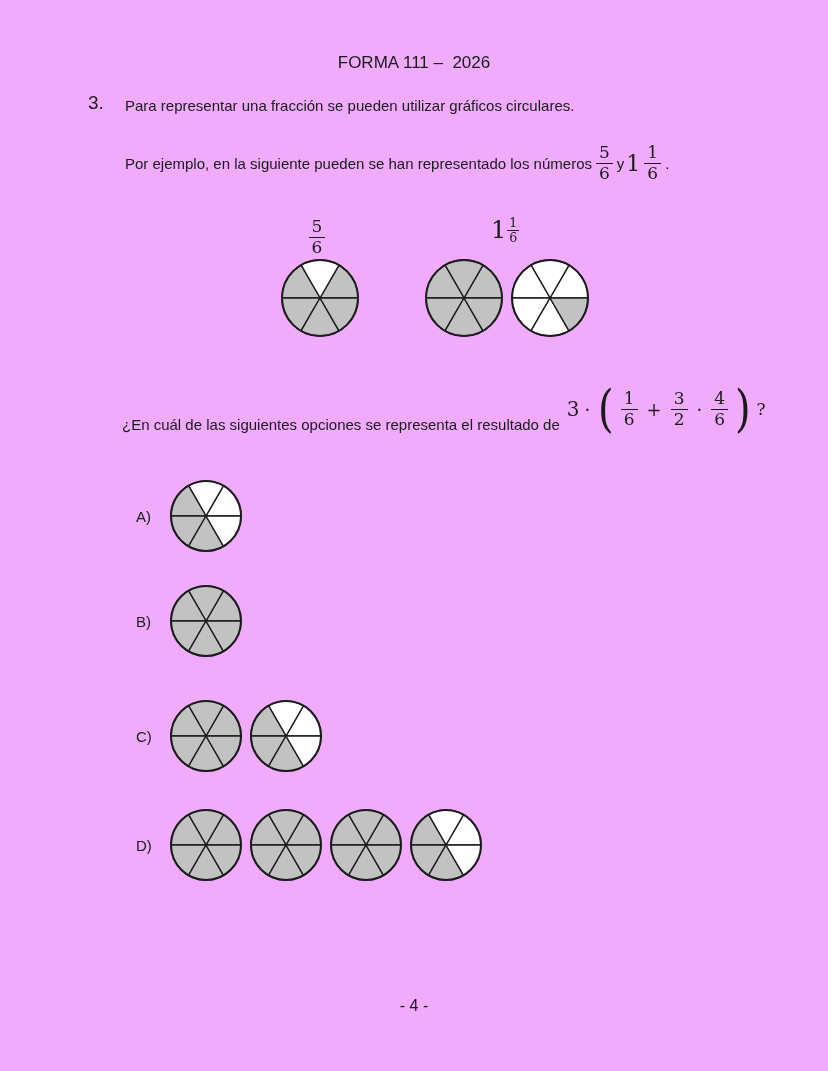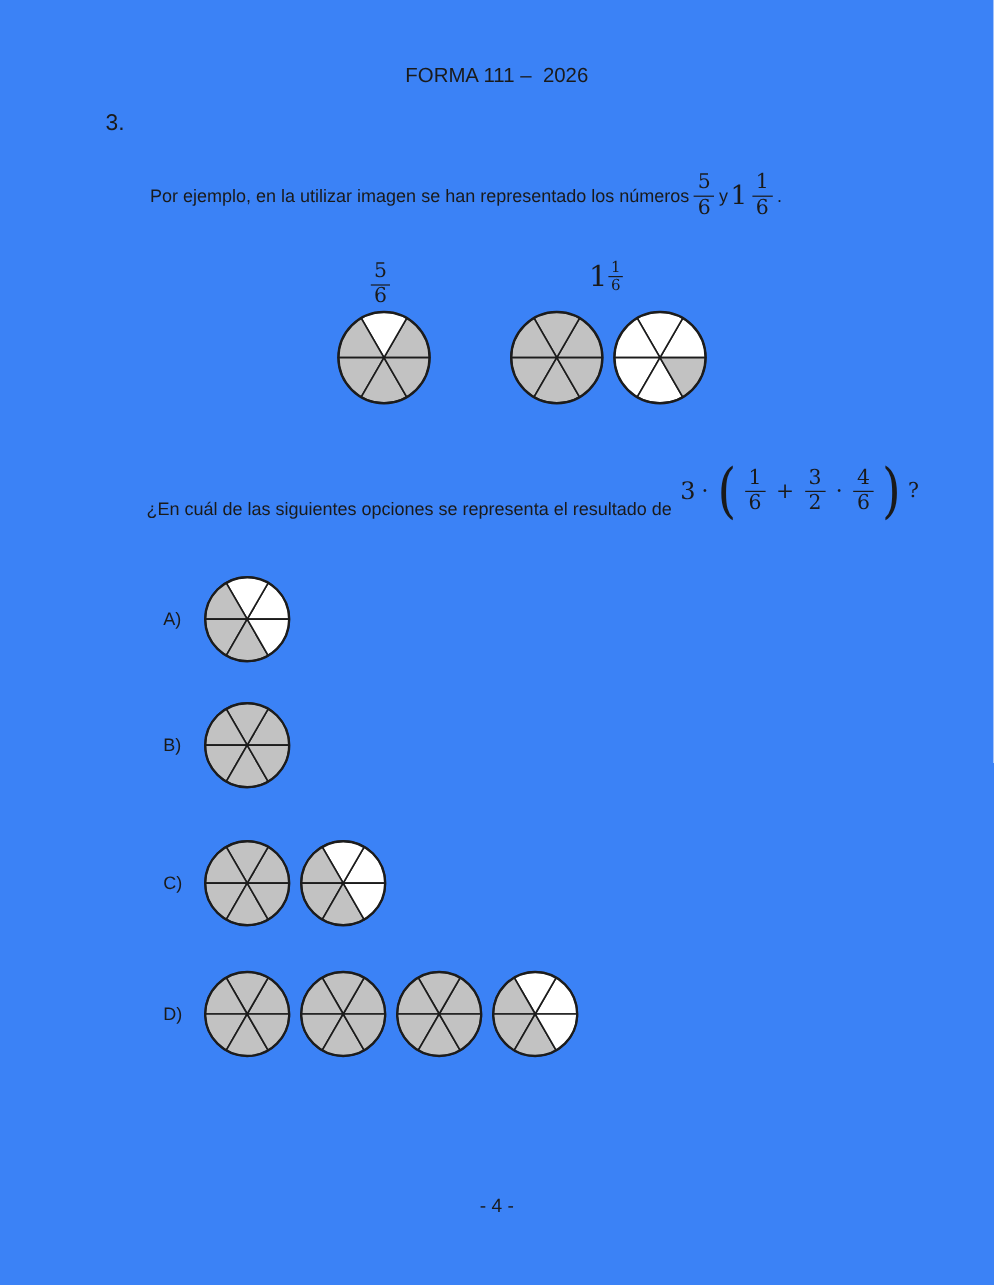--- a/index.html
+++ b/index.html
@@ -1,19 +1,19 @@
 <!DOCTYPE html>
 <html><head>
 <meta charset="utf-8">
 <style>
   html,body { margin:0; padding:0; background:#ffffff; }
   .page {
     position:relative;
     width:828px; height:1071px;
-    background:#3b82f6;
+    background:#f0abfc;
     font-family:"Liberation Sans", sans-serif;
     color:#1a1a1a;
     overflow:hidden;
   }
   .header {
     position:absolute; top:53px; left:0; width:100%;
     text-align:center; font-size:17px; white-space:pre;
   }
   .qnum {
     position:absolute; left:88px; top:92px;
@@ -97,23 +97,24 @@
 </style>
 </head>
 <body>
 
 <div class="page">
 
   <div class="header">FORMA 111 –  2026</div>
 
   <div class="qnum">3.</div>
 
+  <div class="para1">Para representar una fracción se pueden utilizar gráficos circulares.</div>
 
   <div class="para2">
-    <span>Por ejemplo, en la utilizar imagen se han representado los números</span>
+    <span>Por ejemplo, en la siguiente pueden se han representado los números</span>
     <span class="mfrac">
       <span class="num">5</span>
       <span class="den">6</span>
     </span>
     <span>y</span>
     <span class="mixed-inline">
       <span class="whole">1</span>
       <span class="mfrac">
         <span class="num">1</span>
         <span class="den">6</span>

